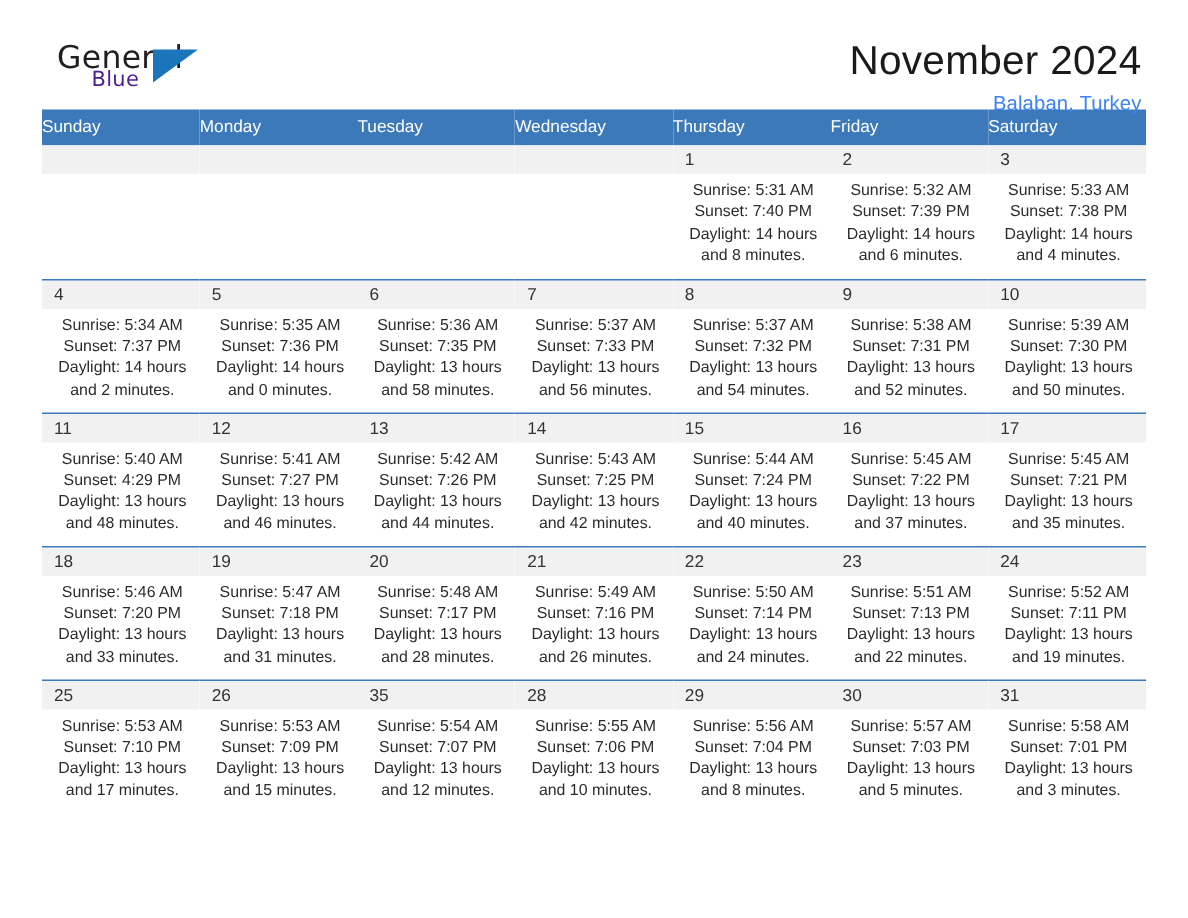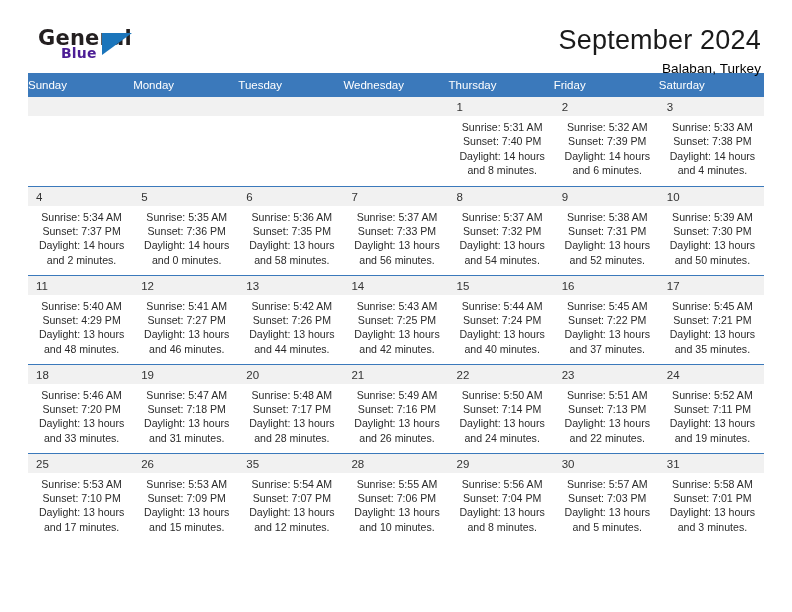--- a/index.html
+++ b/index.html
@@ -28,21 +28,20 @@
     align-items: flex-start;
     justify-content: space-between;
     height: 73px;
     padding-top: 26px;
     box-sizing: border-box;
   }
   .brand {
     position: relative;
     width: 150px;
     height: 48px;
-    font-weight: bold;
   }
   .brand-general {
     position: absolute;
     left: 10px;
     top: 0px;
     font-size: 21px;
     letter-spacing: 0.2px;
     color: #231f20;
     font-family: "DejaVu Sans", sans-serif;
   }
@@ -71,21 +70,21 @@
   }
   .cal-title {
     font-size: 27px;
     color: #1a1a1a;
     line-height: 1.05;
     font-weight: normal;
     letter-spacing: 0.2px;
   }
   .cal-subtitle {
     font-size: 13.5px;
-    color: #000000;
+    color: #3b82f6;
     margin-top: 7px;
     letter-spacing: 0.1px;
   }
 
   
   .calendar {
     width: 736px;
     border-collapse: collapse;
     table-layout: fixed;
   }
@@ -138,21 +137,21 @@
 
 <div class="page">
 
   <div class="header">
     <div class="brand">
       <span class="brand-general">General</span>
       <span class="brand-flag"></span>
       <span class="brand-blue">Blue</span>
     </div>
     <div class="title-block">
-      <div class="cal-title">September 2024</div>
+      <div class="cal-title">November 2024</div>
       <div class="cal-subtitle">Balaban, Turkey</div>
     </div>
   </div>
 
   <table class="calendar">
     <thead>
       <tr>
         <th>Sunday</th>
         <th>Monday</th>
         <th>Tuesday</th>

